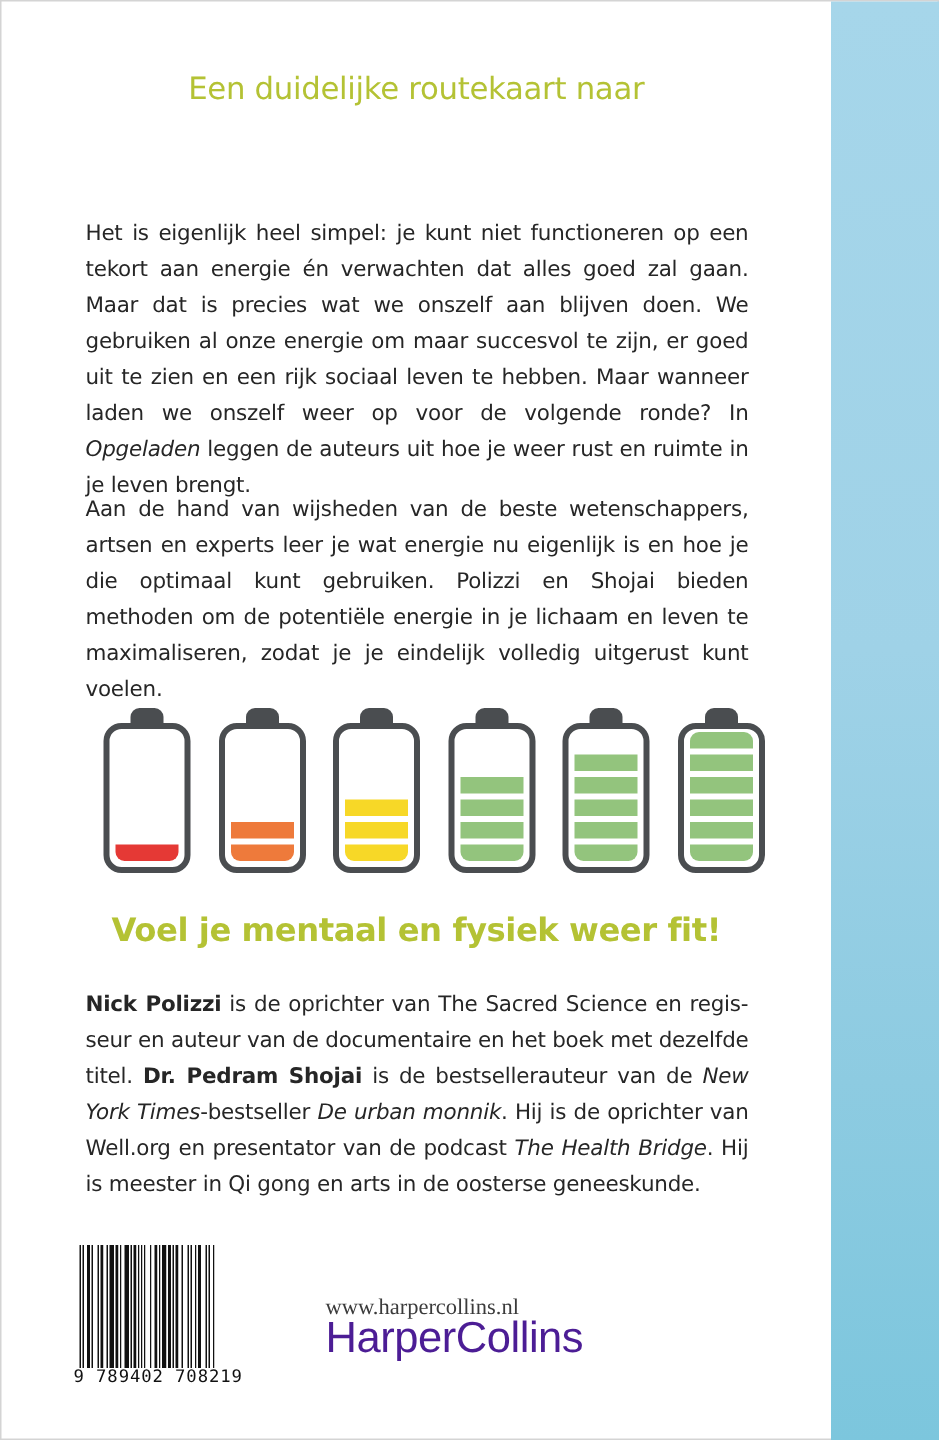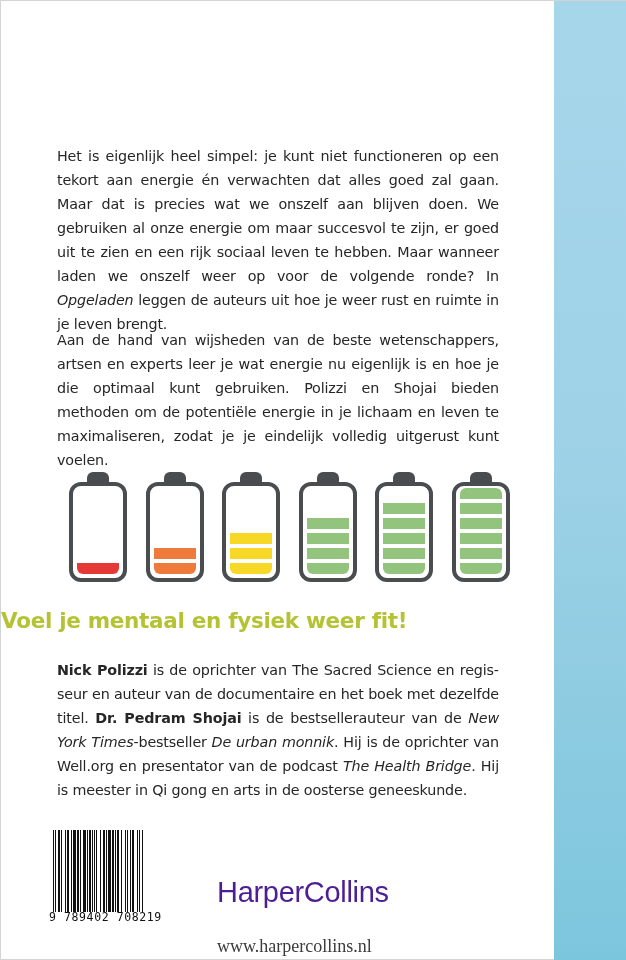--- a/index.html
+++ b/index.html
@@ -23,39 +23,40 @@
 
   .batteries { position: absolute; left: 68px; top: 471px; width: 442px; height: 112px; }
   .battery { position: absolute; top: 0; width: 58px; height: 111px; }
   .battery .cap { position: absolute; left: 18px; top: 0; width: 22px; height: 11px; background: #4a4d50; border-radius: 6px 6px 0 0; }
   .battery .body { position: absolute; left: 0; top: 10px; width: 58px; height: 100px; border: 4px solid #4a4d50; border-radius: 12px; background: #ffffff; }
   .battery .bars { position: absolute; left: 4px; right: 4px; bottom: 4px; display: flex; flex-direction: column-reverse; gap: 4px; }
   .battery .bar { height: 11px; }
   .battery .bar:first-child { border-radius: 0 0 6px 6px; }
   .battery .bar.top6 { border-radius: 6px 6px 0 0; }
 
-  .heading-mid { position: absolute; left: 0; width: 553px; top: 607px; 
+  .heading-mid { position: absolute; left: 0; width: 553px; top: 607px; text-align: center;
     font-size: 21.5px; font-weight: bold; color: #b4c234; letter-spacing: -0.3px; }
 
   .barcode { position: absolute; left: 48px; top: 829px; width: 120px; height: 95px; }
   .barcode-bars { position: absolute; left: 4px; top: 0; width: 115px; height: 82px; display: flex; align-items: stretch; }
   .barcode-bars i { display: block; height: 100%; }
   .barcode-digits { position: absolute; left: 0; top: 81px; width: 122px; font-family: "DejaVu Sans Mono", monospace; font-size: 11.5px; line-height: 12px; color: #111; letter-spacing: 0.6px; background: transparent; }
 
   .publisher { position: absolute; left: 216px; top: 876px; font-family: Liberation Sans, sans-serif; font-size: 29px; color: #4c1d95; letter-spacing: -0.3px; line-height: 30px; }
-  .publisher-url { position: absolute; left: 216px; top: 937px; font-family: "Liberation Serif", "DejaVu Serif", serif; font-size: 18px; color: #3b3b3b; line-height: 16px; }
+  .publisher-url { position: absolute; left: 216px; top: 863px; font-family: "Liberation Serif", "DejaVu Serif", serif; font-size: 15px; color: #3b3b3b; line-height: 16px; }
 </style>
 </head>
 <body>
 
 <div class="page">
 
   <div class="spine-strip"></div>
 
   <h1 class="heading-top">
+    <span>Een duidelijke routekaart naar</span>
   </h1>
 
   <p class="para p1"><span>Het is eigenlijk heel simpel: je kunt niet functioneren op een tekort aan energie én verwachten dat alles goed zal gaan. Maar dat is precies wat we onszelf aan blijven doen. We gebruiken al onze energie om maar succesvol te zijn, er goed uit te zien en een rijk sociaal leven te hebben. Maar wanneer laden we ons­zelf weer op voor de volgende ronde? In </span><em>Opgeladen</em><span> leggen de auteurs uit hoe je weer rust en ruimte in je leven brengt.</span></p>
 
   <p class="para p2">Aan de hand van wijsheden van de beste wetenschappers, art­sen en experts leer je wat energie nu eigenlijk is en hoe je die optimaal kunt gebruiken. Polizzi en Shojai bieden methoden om de potentiële energie in je lichaam en leven te maximalise­ren, zodat je je eindelijk volledig uitgerust kunt voelen.</p>
 
   <div class="batteries" id="batteries">
       <div class="battery" style="left: 0px;">
         <div class="cap"></div>
         <div class="body">

